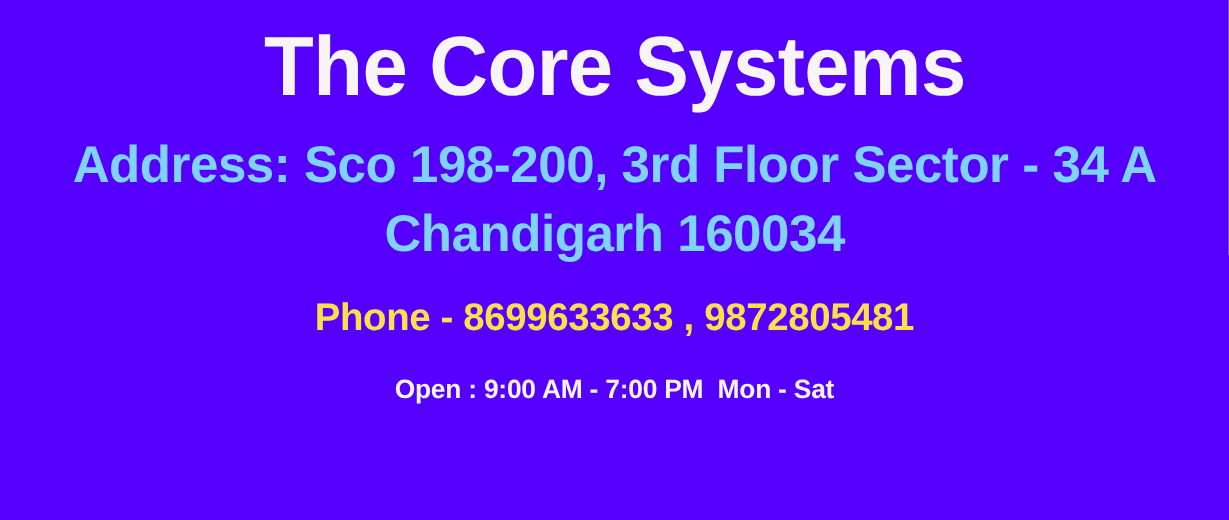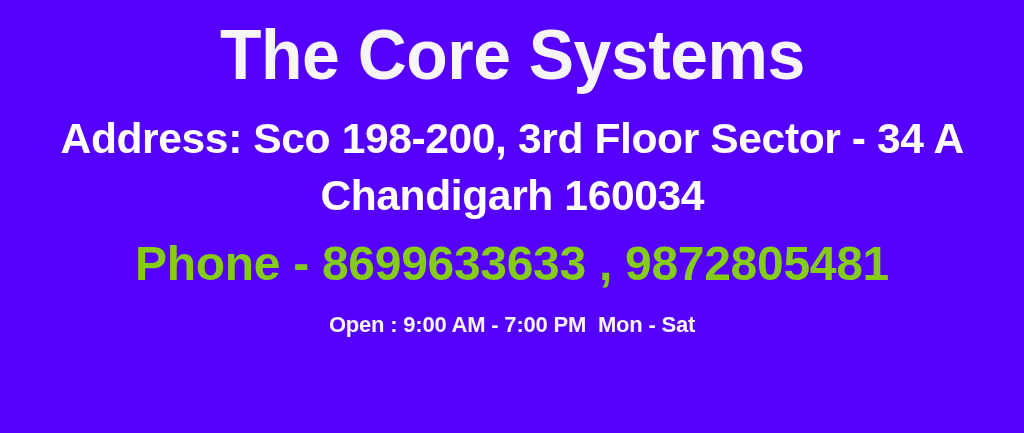--- a/index.html
+++ b/index.html
@@ -39,37 +39,37 @@
     color: #f7f5f7;
     transform: scaleX(0.97);
   }
 
   .address-block {
     margin-top: 14px;
     font-size: 43px;
     line-height: 57px;
     font-weight: bold;
     letter-spacing: -0.4px;
-    color: #ffffff;
+    color: #7dd3fc;
     max-width: 1010px;
   }
 
   .addr-line {
     white-space: nowrap;
     transform: scaleX(0.99);
   }
 
   .phone-line {
     margin-top: 16px;
-    font-size: 48px;
+    font-size: 32px;
     line-height: 48px;
     font-weight: bold;
     letter-spacing: -0.3px;
     white-space: nowrap;
-    color: #84cc16;
+    color: #fde047;
   }
 
   .hours-line {
     margin-top: 16px;
     font-size: 22px;
     line-height: 42px;
     font-weight: bold;
     letter-spacing: -0.2px;
     white-space: pre;
     color: #f7f5f7;

